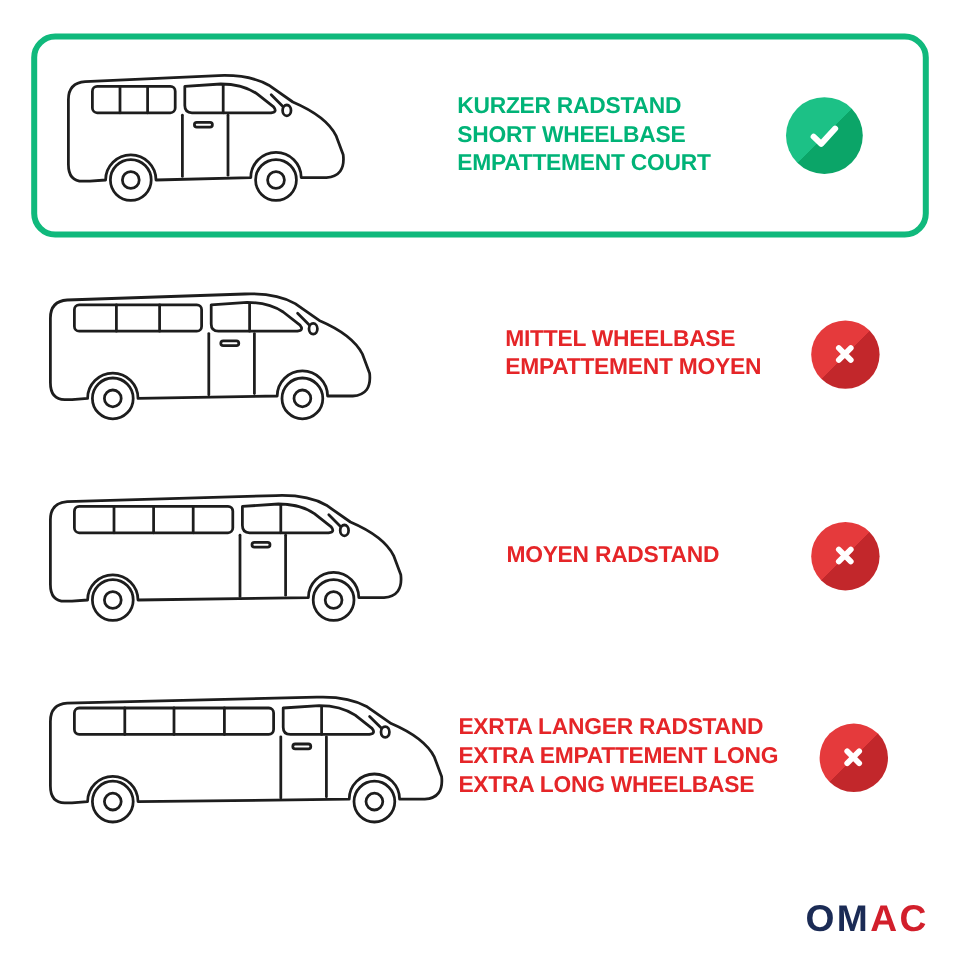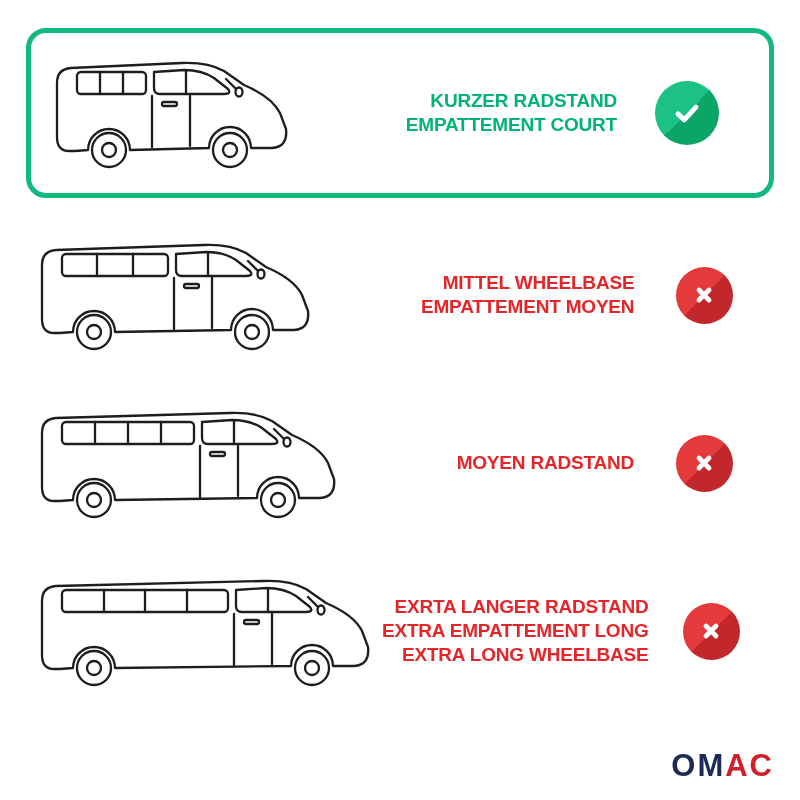--- a/index.html
+++ b/index.html
@@ -16,21 +16,21 @@
   .option.selected{
     margin:28px 26px 0;border:5px solid var(--green-border);border-radius:20px;
     height:160px;padding:0 12px 0 14px;background:#fff;
   }
   .option.plain{margin:26px 26px 0 30px;height:142px;}
 
   .van{display:flex;align-items:center;justify-content:flex-start;}
   .option.selected .van{width:336px;}
   .option.plain .van{width:392px;}
 
-  .labels{flex:1;text-align:right;font-weight:700;font-size:19px;line-height:1.28;letter-spacing:-0.2px;}
+  .labels{flex:1;text-align:left;font-weight:700;font-size:19px;line-height:1.28;letter-spacing:-0.2px;}
   .labels.green{color:var(--green-text);}
   .labels.red{color:var(--red-text);}
   .labels .line{white-space:nowrap;}
 
   .status{width:140px;display:flex;justify-content:center;align-items:center;}
   .badge{border-radius:50%;display:flex;align-items:center;justify-content:center;}
   .badge.check{width:64px;height:64px;background:linear-gradient(135deg,var(--green-icon) 50%,var(--green-icon-dark) 50%);}
   .badge.cross{width:57px;height:57px;background:linear-gradient(135deg,var(--red-icon) 50%,var(--red-icon-dark) 50%);}
 
   .logo{position:absolute;right:26px;bottom:16px;font-size:31px;font-weight:700;letter-spacing:2px;}
@@ -57,20 +57,21 @@
           <line stroke="#1d1d1d" stroke-width="2.3" stroke-linecap="round" stroke-linejoin="round" x1="107" y1="49" x2="107" y2="100"></line>
           <rect stroke="#1d1d1d" stroke-width="2.3" stroke-linecap="round" stroke-linejoin="round" fill="none" x="117" y="55" width="15" height="4" rx="2"></rect>
           <circle stroke="#1d1d1d" stroke-width="2.3" stroke-linecap="round" stroke-linejoin="round" fill="#fff" cx="64" cy="103" r="17"></circle>
           <circle stroke="#1d1d1d" stroke-width="2.3" stroke-linecap="round" stroke-linejoin="round" fill="none" cx="64" cy="103" r="7"></circle>
           <circle stroke="#1d1d1d" stroke-width="2.3" stroke-linecap="round" stroke-linejoin="round" fill="#fff" cx="185" cy="103" r="17"></circle>
           <circle stroke="#1d1d1d" stroke-width="2.3" stroke-linecap="round" stroke-linejoin="round" fill="none" cx="185" cy="103" r="7"></circle>
         </svg>
       </div>
     <div class="labels green">
       <div class="line">KURZER RADSTAND</div>
+      <div class="line">SHORT WHEELBASE</div>
       <div class="line">EMPATTEMENT COURT</div>
     </div>
     <div class="status">
       <div class="badge check">
         <svg width="36" height="36" viewBox="0 0 24 24" xmlns="http://www.w3.org/2000/svg">
           <path d="M6 12.6 L10.2 16.6 L18 8.1" fill="none" stroke="#ffffff" stroke-width="3.3" stroke-linecap="round" stroke-linejoin="round"></path>
         </svg>
       </div>
     </div>
   </section>

